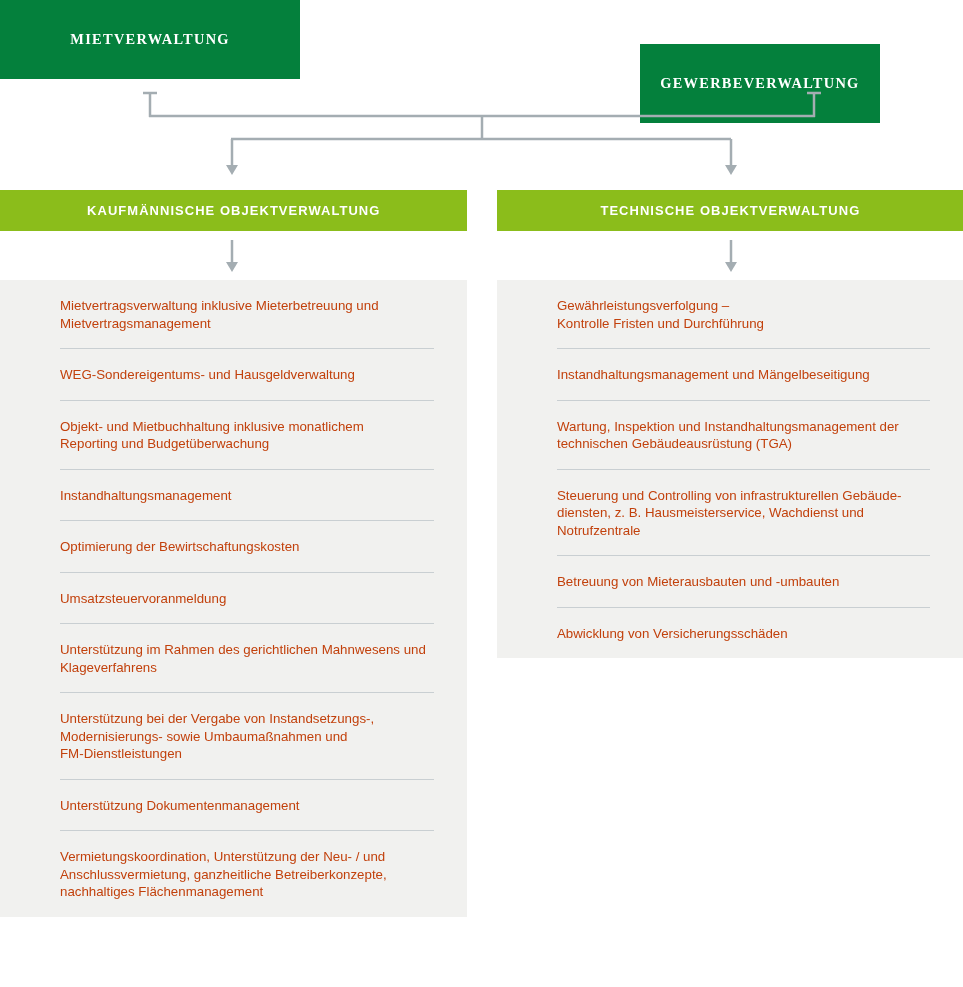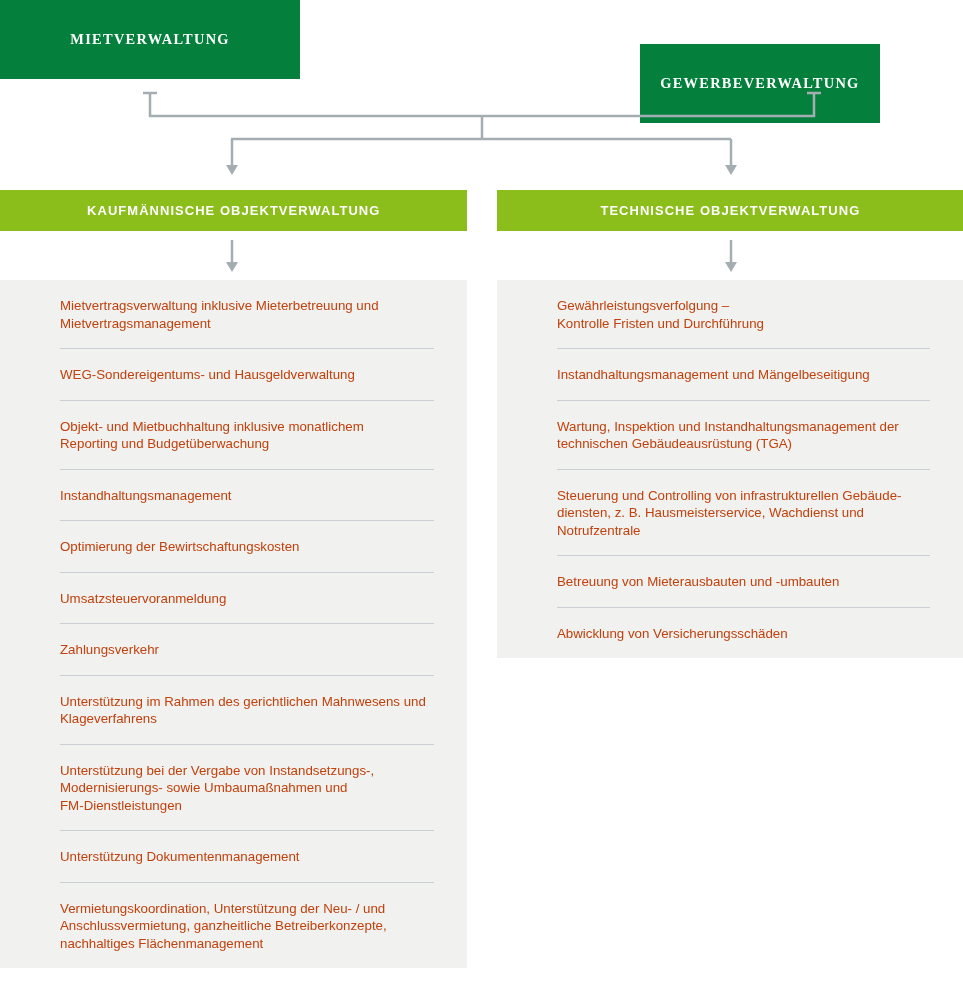--- a/index.html
+++ b/index.html
@@ -156,21 +156,20 @@
 <div class="panel" id="panel-left">
   <ul class="panel-list">
       <li>Mietvertragsverwaltung inklusive Mieterbetreuung und
 Mietvertragsmanagement</li>
       <li>WEG-Sondereigentums- und Hausgeldverwaltung</li>
       <li>Objekt- und Mietbuchhaltung inklusive monatlichem
 Reporting und Budgetüberwachung</li>
       <li>Instandhaltungsmanagement</li>
       <li>Optimierung der Bewirtschaftungskosten</li>
       <li>Umsatzsteuervoranmeldung</li>
-      <li>Zahlungsverkehr</li>
       <li>Unterstützung im Rahmen des gerichtlichen Mahnwesens und
 Klageverfahrens</li>
       <li>Unterstützung bei der Vergabe von Instandsetzungs-,
 Modernisierungs- sowie Umbaumaßnahmen und
 FM-Dienstleistungen</li>
       <li>Unterstützung Dokumentenmanagement</li>
       <li>Vermietungskoordination, Unterstützung der Neu- / und
 Anschlussvermietung, ganzheitliche Betreiberkonzepte,
 nachhaltiges Flächenmanagement</li>
     </ul>

